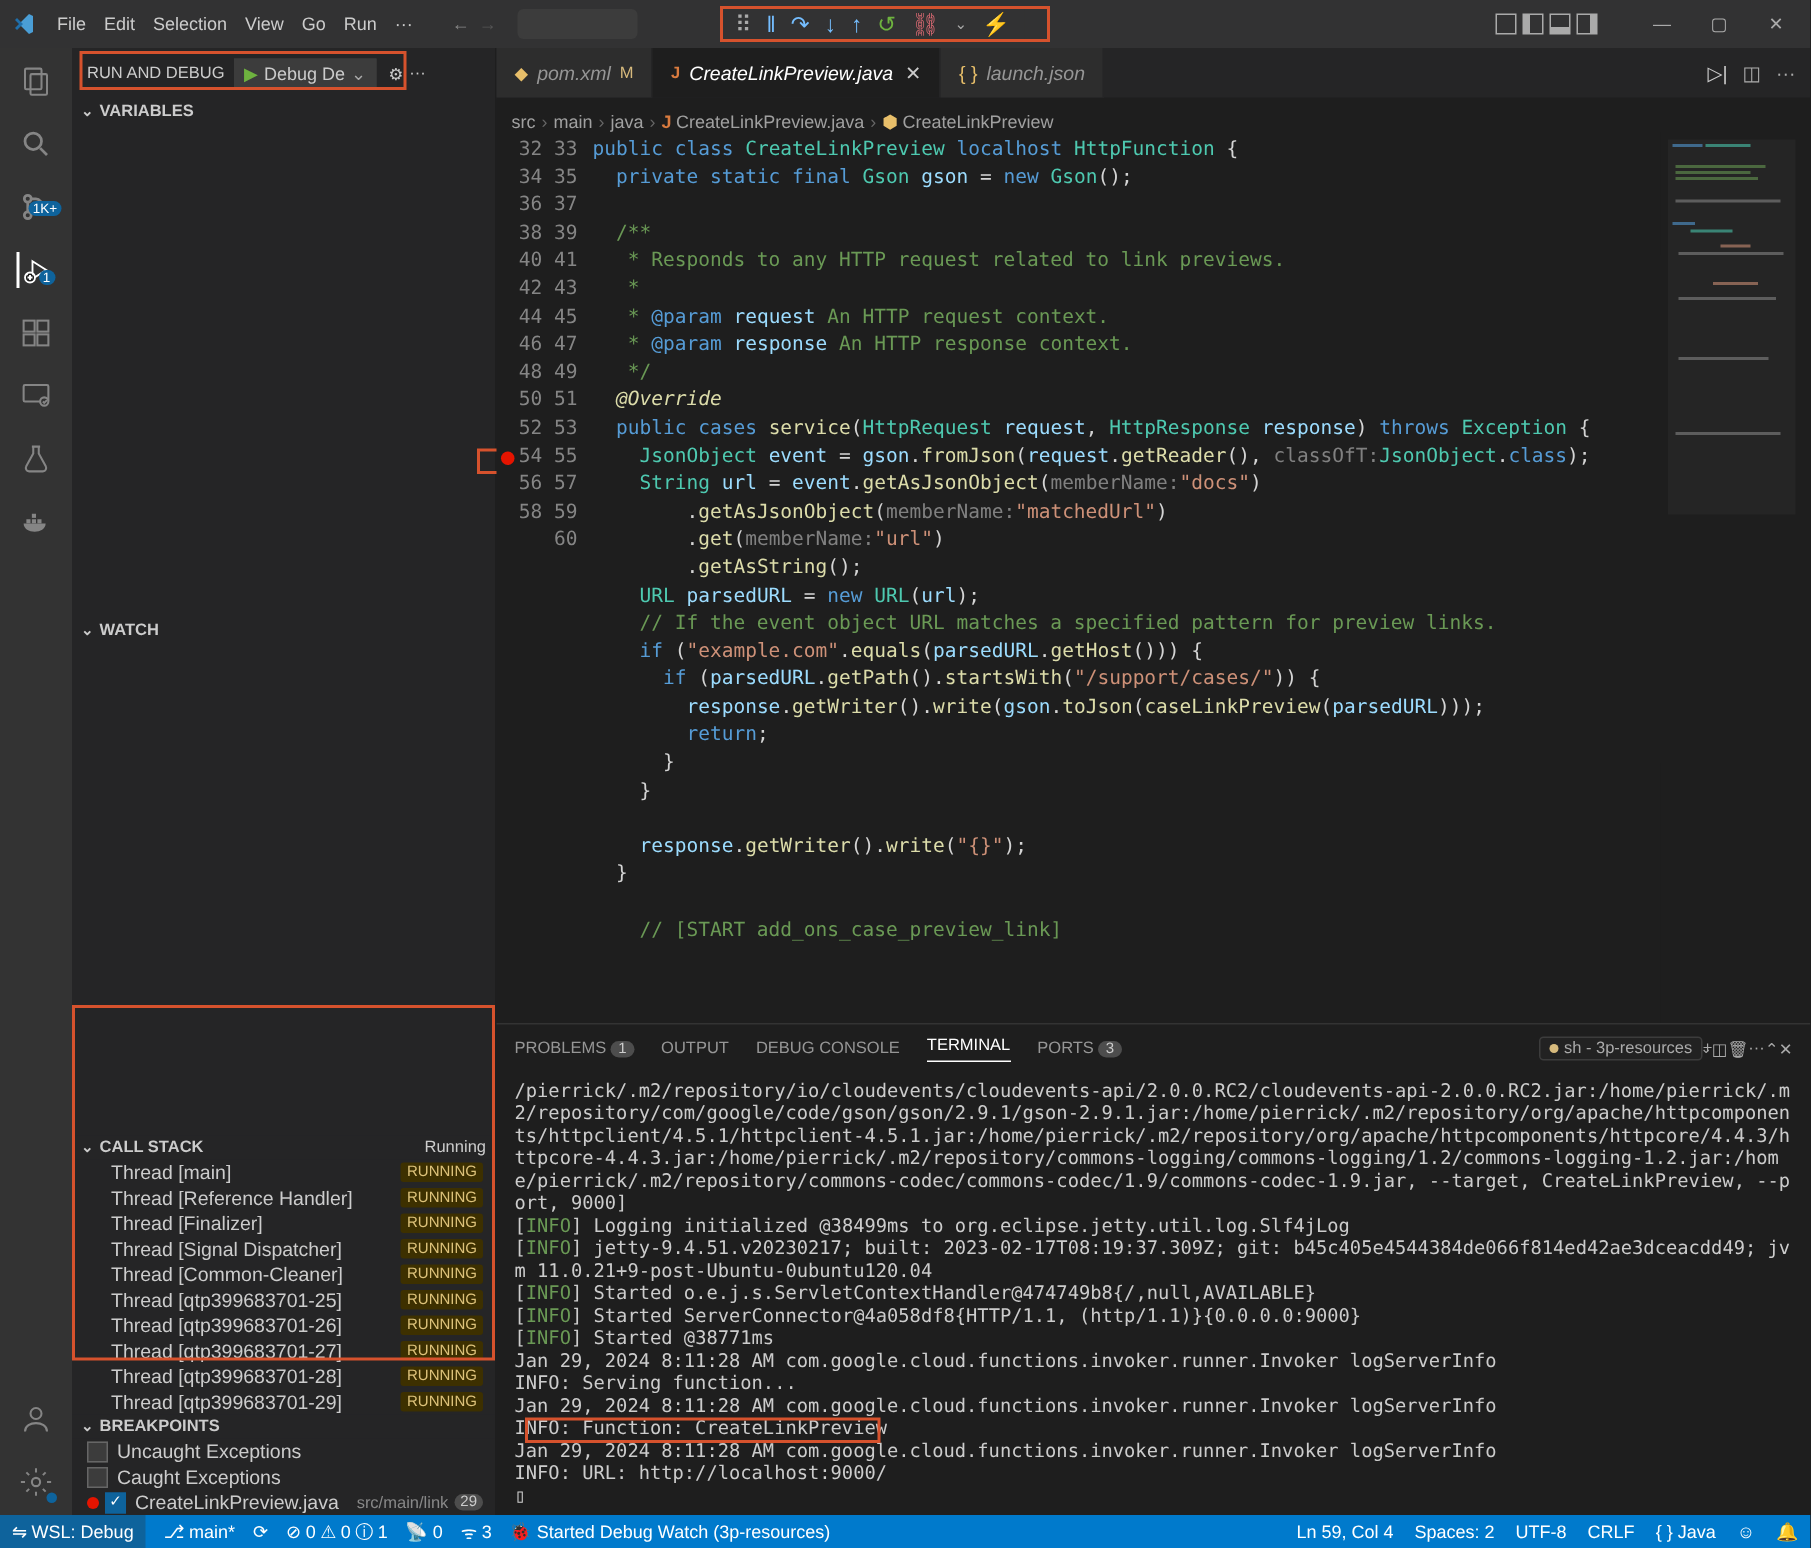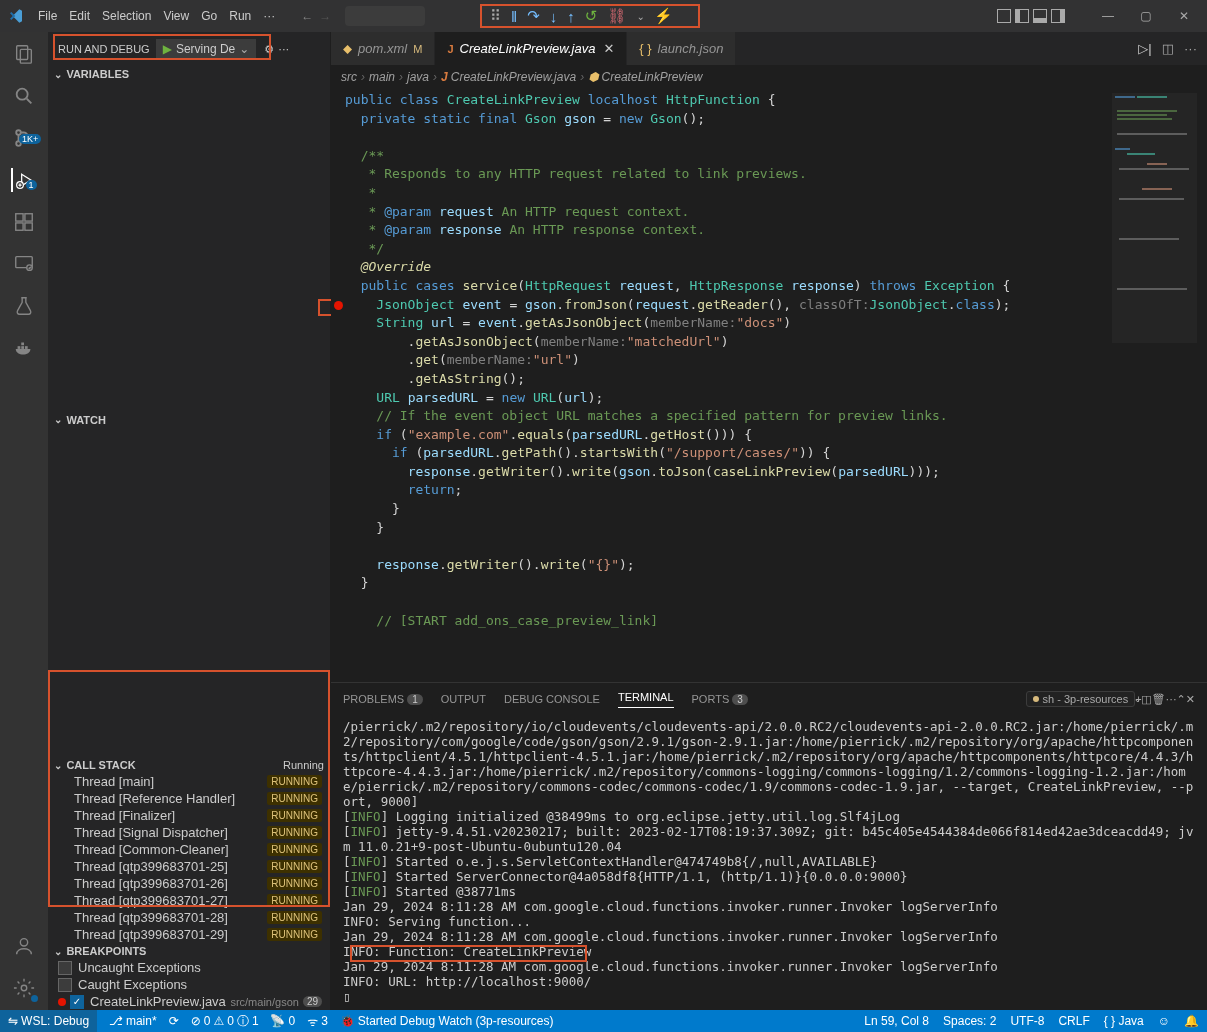--- a/index.html
+++ b/index.html
@@ -183,26 +183,25 @@
 .tab .icon-j { color: #d97b3f; margin-right: 6px; font-style: normal; font-weight: 700; font-size: 11px; }
 .tab .icon-x { color: #e8bf6a; margin-right: 6px; font-style: normal; }
 .tab .icon-br { color: #e8bf6a; margin-right: 6px; font-style: normal; }
 .tab .m-ind { color: #d7ba7d; margin-left: 6px; font-style: normal; font-size: 11px; }
 .tab .close { margin-left: 8px; color: #ccc; font-style: normal; }
 .tabs .right-icons { margin-left: auto; display: flex; align-items: center; gap: 10px; padding: 0 10px; color: #aaa; }
 
 .breadcrumb {
   height: 22px;
   display: flex;
-  align-items: center;
+  align-items: flex-end;
   padding: 0 10px;
   font-size: 12px;
   color: #a0a0a0;
   background: #1e1e1e;
-  font-style: italic;
 }
 .breadcrumb .sep { margin: 0 4px; color: #666; }
 
 .code-container { flex: 1; display: flex; overflow: hidden; background: #1e1e1e; position: relative; }
 .gutter {
   width: 50px;
   text-align: right;
   padding: 3px 10px 0 0;
   color: #858585;
   font-family: Consolas, monospace;
@@ -414,21 +413,21 @@
         </svg>
         <span style="position:absolute;right:-2px;bottom:-2px;width:7px;height:7px;background:#0e639c;border-radius:50%"></span>
       </div>
   </div>
 
   <div class="sidebar">
     <div class="header">
       <span class="run-label">RUN AND DEBUG</span>
       <div class="config-select">
         <span class="play-btn">▶</span>
-        <span>Serving De</span>
+        <span>Debug De</span>
         <span style="margin-left:4px;color:#aaa">⌄</span>
       </div>
       <span class="gear">⚙</span>
       <span class="dots-icon">···</span>
     </div>
 
     <div class="section-header">
       <span class="chev">⌄</span>
       <span>VARIABLES</span>
     </div>
@@ -498,21 +497,21 @@
         <span>Uncaught Exceptions</span>
       </div>
       <div class="item">
         <div class="chk"></div>
         <span>Caught Exceptions</span>
       </div>
       <div class="item">
         <div class="bp-dot"></div>
         <div class="chk checked">✓</div>
         <span>CreateLinkPreview.java</span>
-        <span class="path">src/main/gson</span>
+        <span class="path">src/main/link</span>
         <span class="line-badge">29</span>
       </div>
     </div>
   </div>
 
   <div class="editor-area">
     <div class="tabs">
       <div class="tab">
         <span class="icon-x">⬥</span>
         <span>pom.xml</span>
@@ -573,20 +572,50 @@
           <div style="height:18.6px"></div>
           <div style="height:18.6px"></div>
           <div style="height:18.6px"></div>
           <div style="height:18.6px"></div>
           <div style="height:18.6px"></div>
           <div style="height:18.6px"></div>
           <div style="height:18.6px"></div>
           <div style="height:18.6px"></div>
           <div style="height:18.6px"></div>
         </div>
+      <div class="gutter" id="gutter">32
+33
+34
+35
+36
+37
+38
+39
+40
+41
+42
+43
+44
+45
+46
+47
+48
+49
+50
+51
+52
+53
+54
+55
+56
+57
+58
+59
+60
+</div>
       <div class="code" id="code"><span class="kw">public</span> <span class="kw">class</span> <span class="cls">CreateLinkPreview</span> <span class="kw">localhost</span> <span class="cls">HttpFunction</span> {
   <span class="kw">private</span> <span class="kw">static</span> <span class="kw">final</span> <span class="cls">Gson</span> <span class="param">gson</span> = <span class="kw">new</span> <span class="cls">Gson</span>();
 
   <span class="cmt">/**</span>
   <span class="cmt"> * Responds to any HTTP request related to link previews.</span>
   <span class="cmt"> *</span>
   <span class="cmt"> * <span class="kw">@param</span> <span class="param">request</span> An HTTP request context.</span>
   <span class="cmt"> * <span class="kw">@param</span> <span class="param">response</span> An HTTP response context.</span>
   <span class="cmt"> */</span>
   <span class="ann">@Override</span>
@@ -703,21 +732,21 @@
     </div>
   <div class="sb-item">
       <span>ᯤ</span>
       <span>3</span>
     </div>
   <div class="sb-item">
       <span>🐞</span>
       <span>Started Debug Watch (3p-resources)</span>
     </div>
   <div class="right">
-    <span>Ln 59, Col 8</span>
+    <span>Ln 59, Col 4</span>
     <span>Spaces: 2</span>
     <span>UTF-8</span>
     <span>CRLF</span>
     <span>{ } Java</span>
     <span>☺</span>
     <span>🔔</span>
   </div>
 </div>
 
 </body></html>

